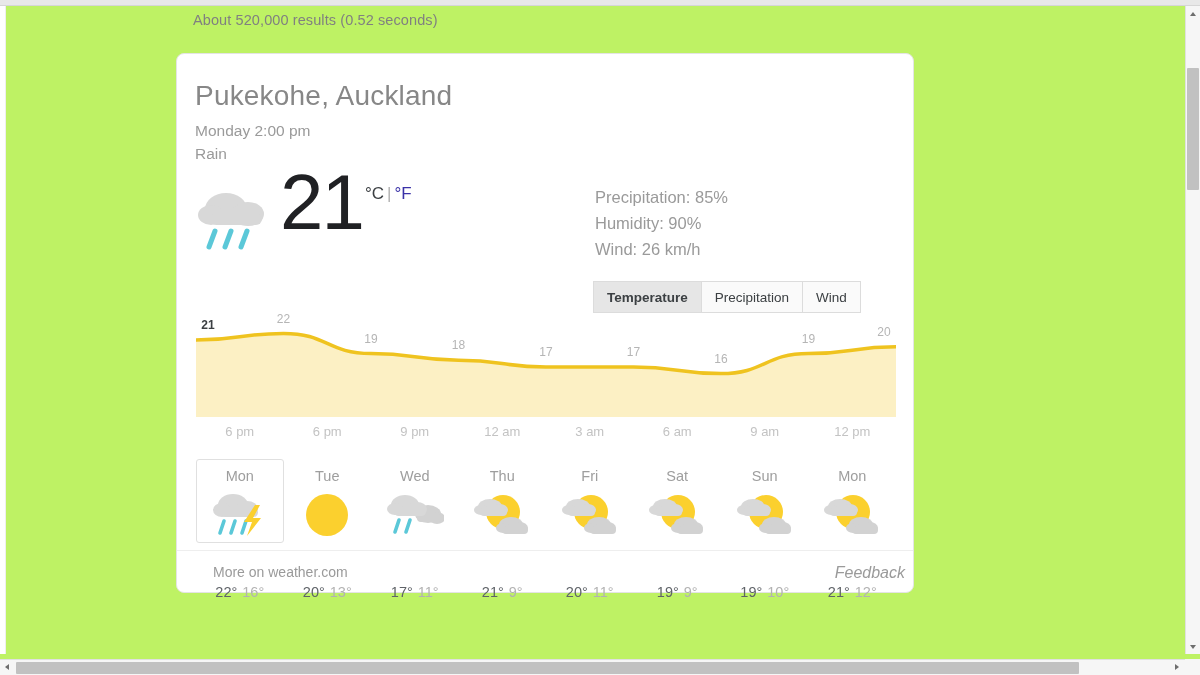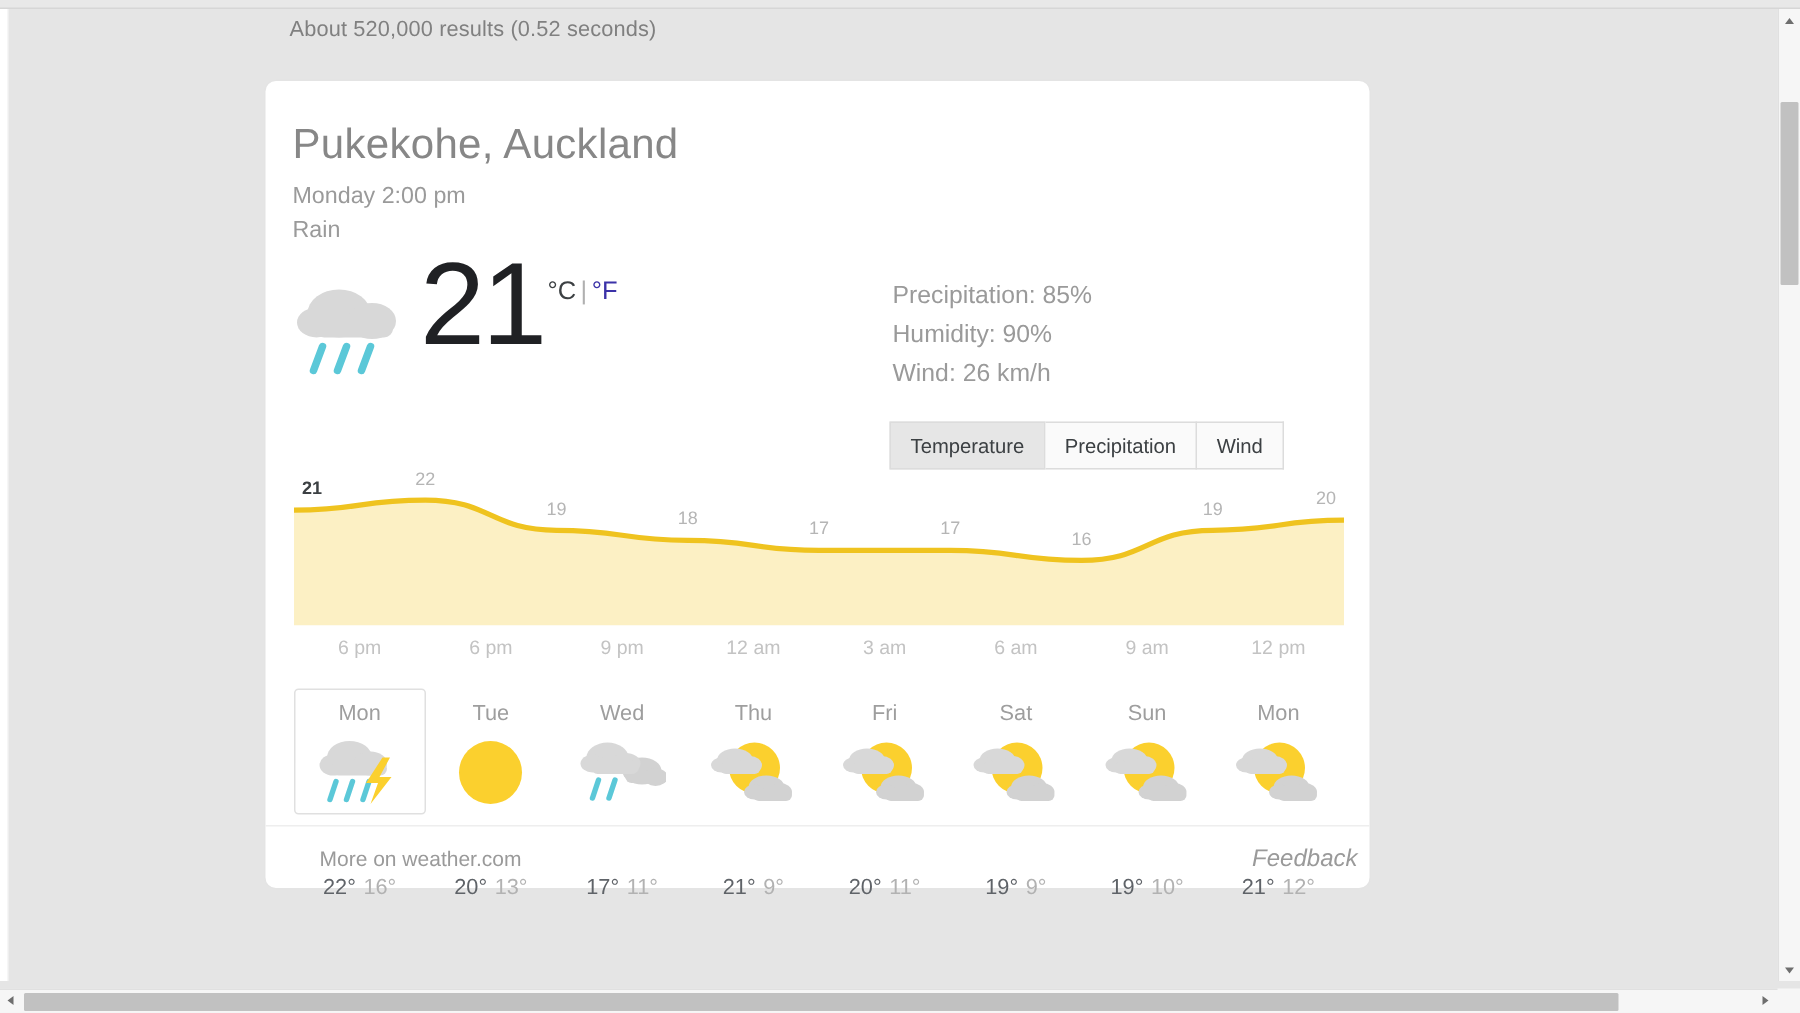--- a/index.html
+++ b/index.html
@@ -5,21 +5,21 @@
   * { box-sizing: border-box; margin: 0; padding: 0; }
   html, body {
     width: 1200px; height: 675px;
     overflow: hidden;
     background: #ffffff;
     font-family: "Liberation Sans", sans-serif;
   }
   #viewport {
     position: relative;
     width: 1200px; height: 675px;
-    background: #e5e5e5;
+    background: #bef264;
   }
 
   
   .chrome-top-strip {
     position: absolute; top: 0; left: 0;
     width: 1200px; height: 6px;
     background: #e8e8e8;
     border-bottom: 1px solid #d6d6d6;
   }
   .chrome-left-edge {
@@ -151,21 +151,21 @@
   }
   .tab-btn {
     height: 32px; padding: 0 13px;
     display: flex; align-items: center; justify-content: center;
     font-size: 13.5px; color: #3c4043;
     background: #fafafa;
     border: 1px solid #dcdcdc; border-left: none;
     cursor: pointer; white-space: nowrap;
   }
   .tab-btn:first-child { border-left: 1px solid #dcdcdc; }
-  .tab-btn.active { background: #e6e6e6; font-weight: normal; }
+  .tab-btn.active { background: #e6e6e6; font-weight: bold; }
 
   
   .chart-wrap {
     position: absolute; left: 19px; top: 258px;
     width: 700px; height: 105px;
   }
   .chart-svg { display: block; }
   .chart-labels { position: absolute; left: 0; top: 0; width: 700px; height: 38px; }
   .chart-pt-label {
     position: absolute; font-size: 12px; color: #b5b5b5;

